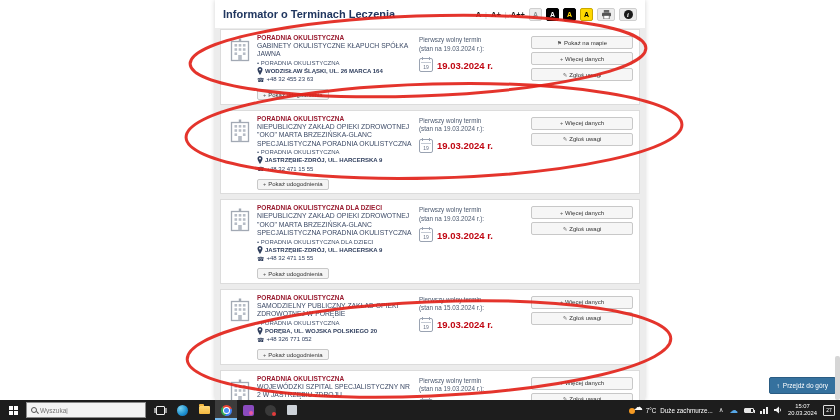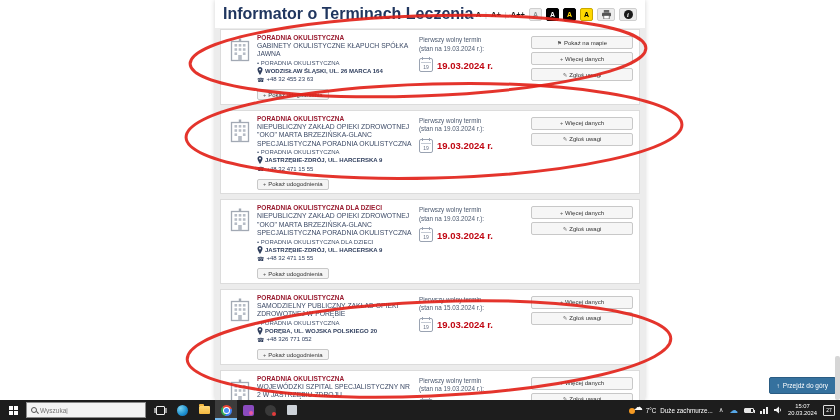--- a/index.html
+++ b/index.html
@@ -4,21 +4,21 @@
 <style>
   * { margin:0; padding:0; box-sizing:border-box; }
   html,body { width:840px; height:420px; overflow:hidden; }
   body { font-family:"Liberation Sans", sans-serif; background:#fff; position:relative; }
 
   
   #content-col { position:absolute; left:215px; top:0; width:430px; height:400px;
                  background:#fff; box-shadow:0 0 5px rgba(0,0,0,.18); }
   #col-header { height:28px; display:flex; align-items:center; justify-content:space-between;
                 padding:0 8px; background:#fff; }
-  .title { font-size:16px; font-weight:bold; color:var(--title-navy,#20365f); }
+  .title { font-size:11px; font-weight:bold; color:var(--title-navy,#20365f); }
   #a11y { display:flex; align-items:center; gap:4px; }
   .fsize { font-size:7.5px; font-weight:bold; color:#1a1a1a; cursor:pointer; }
   .fsize + .fsize::before { content:"|"; color:#c2c2c2; font-weight:normal; margin:0 4px 0 0; padding-left:0; }
   .fsize + .fsize { padding-left:0; }
   .cbtn { width:13px; height:13px; font-size:7px; font-weight:bold; display:flex; align-items:center;
           justify-content:center; border-radius:2px; border:1px solid #cfcfcf; cursor:pointer; }
   .c0 { background:#ececec; color:#8f8f8f; }
   .c1 { background:#000; color:#fff; border-color:#000; }
   .c2 { background:#000; color:var(--contrast-yellow,#ffd800); border-color:#000; }
   .c3 { background:var(--contrast-yellow,#ffd800); color:#000; border-color:#c9a800; }

